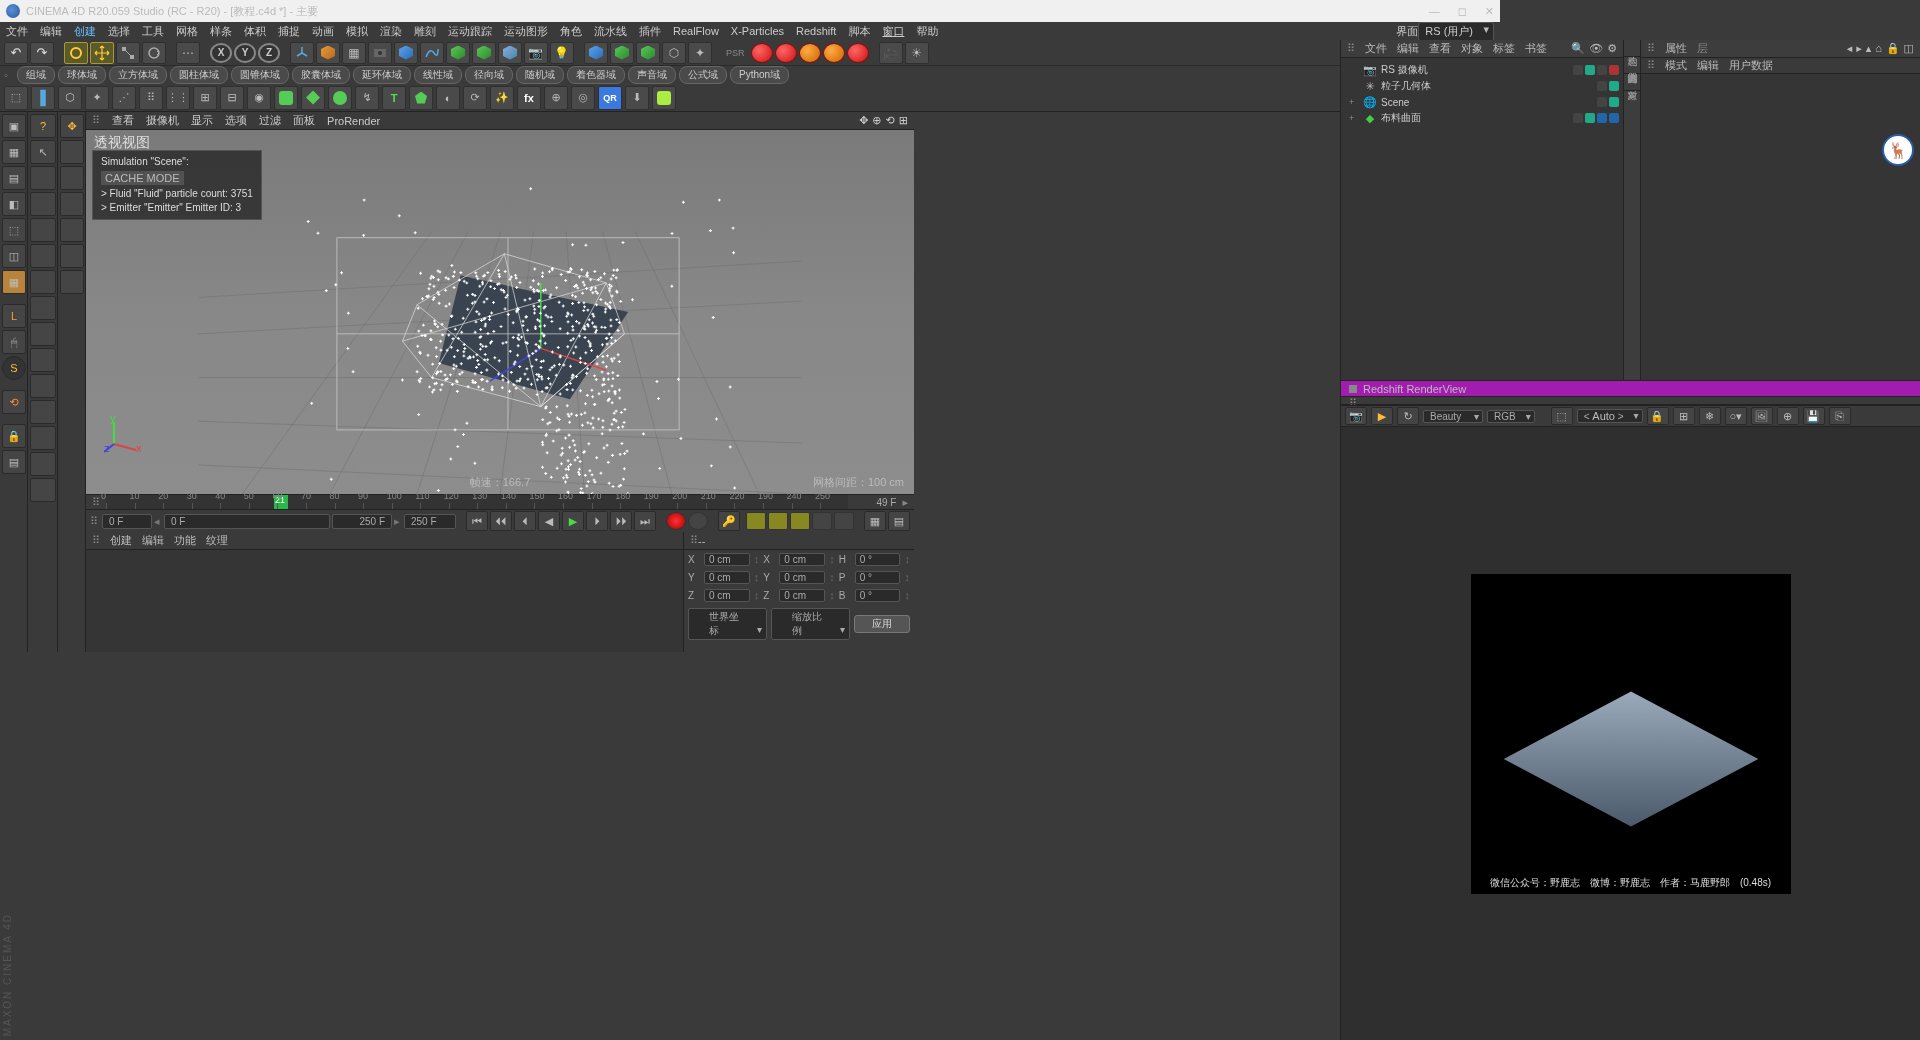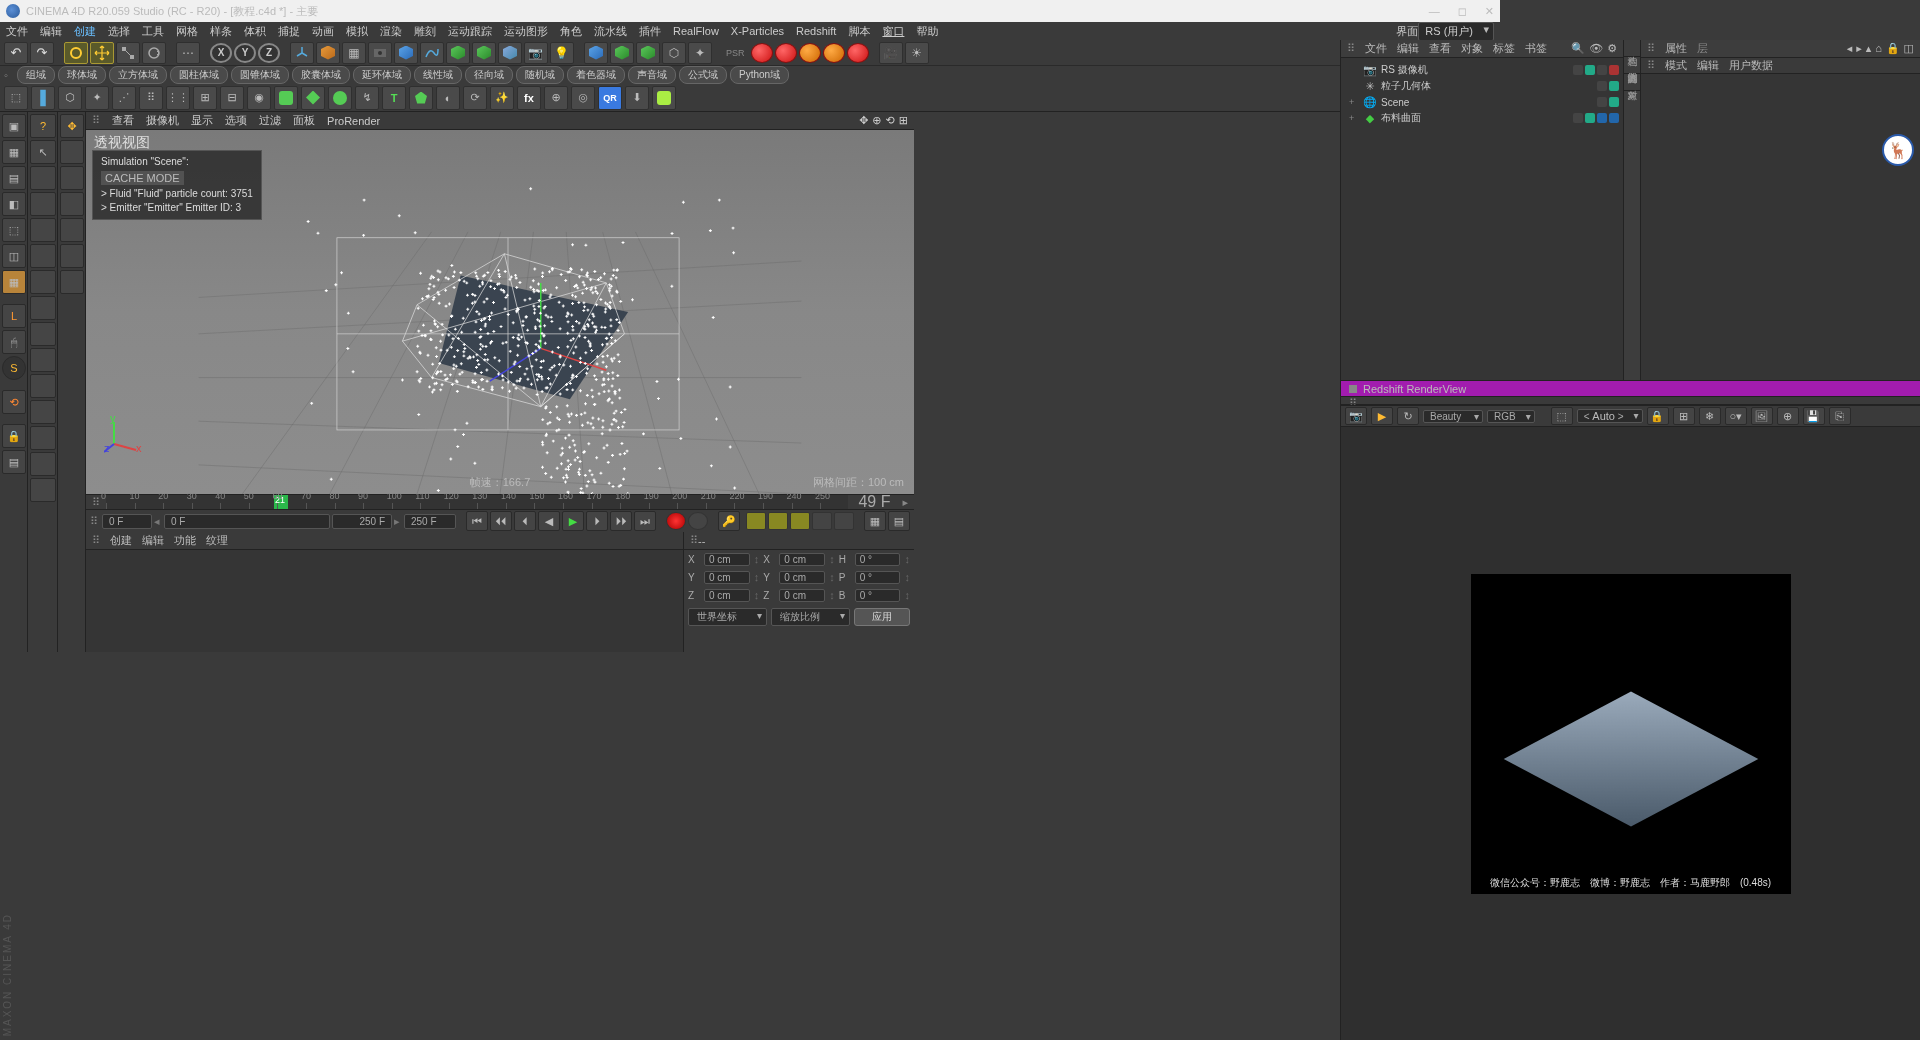--- a/index.html
+++ b/index.html
@@ -49,41 +49,41 @@
 svg.grid{position:absolute;inset:0;width:100%;height:100%}
 .axis-ind{position:absolute;left:18px;bottom:40px;width:40px;height:40px;z-index:5}
 .footer-left{position:absolute;left:50%;transform:translateX(-50%);bottom:4px;font-size:10px;color:#333}
 .footer-right{position:absolute;right:10px;bottom:4px;font-size:10px;color:#333}
 
 .timeline{height:16px;background:#3a3a3a;display:flex;align-items:center;padding:0 6px;border-top:1px solid #222;border-bottom:1px solid #222;position:relative}
 .timeline .ruler{flex:1;height:14px;background:#333;position:relative;margin:0 4px;display:flex;align-items:flex-end}
 .timeline .ruler .tick{flex:1;border-left:1px solid #555;height:6px;position:relative}
 .timeline .ruler .tick span{position:absolute;top:-12px;left:-6px;font-size:9px;color:#888}
 .timeline .playhead{position:absolute;top:0;bottom:0;width:14px;background:#2ab84a;left:168px}
-.timeline .frame-in{width:50px;text-align:center;padding-right:6px;font-size:16px;color:#aaa}
+.timeline .frame-in{width:50px;text-align:right;padding-right:6px;font-size:10px;color:#aaa}
 .playrow{height:22px;background:#3a3a3a;display:flex;align-items:center;padding:0 4px;gap:2px}
 .numbox{background:#2a2a2a;border:1px solid #555;padding:1px 6px;border-radius:2px;font-size:10px;color:#aaa;min-width:50px}
 .playbtn{width:22px;height:20px;background:#444;border:1px solid #2a2a2a;border-radius:2px;display:flex;align-items:center;justify-content:center;color:#bbb;font-size:11px}
 .recbtn{width:20px;height:18px;border-radius:50%;background:#444;border:1px solid #333}
 .recbtn.r{background:radial-gradient(circle,#ff3333,#aa0000)}
 .keybtns{display:flex;gap:2px;margin-left:4px}
 .keyb{width:20px;height:18px;background:#444;border:1px solid #333;border-radius:2px}
 .keyb.y{background:#888822}
 
 .bottompane{height:120px;background:#3a3a3a;display:flex}
 .matpane{flex:1;border-right:1px solid #222;display:flex;flex-direction:column}
 .matpane .mhead{height:18px;display:flex;align-items:center;padding:0 6px;gap:10px;border-bottom:1px solid #222}
 .matpane .mbody{flex:1;background:#353535}
 .coordpane{width:230px;display:flex;flex-direction:column}
 .coordpane .chead{height:18px;border-bottom:1px solid #222;display:flex;align-items:center;padding:0 6px;color:#888}
 .coordpane .crow{display:flex;height:18px;align-items:center;padding:0 4px;gap:4px}
 .coordpane .crow .lab{width:12px;color:#aaa;font-size:10px}
 .coordpane .crow .val{flex:1;background:#2a2a2a;border:1px solid #555;padding:0 4px;font-size:10px;color:#aaa;border-radius:2px;display:flex;align-items:center}
 .coordpane .brow{display:flex;gap:4px;padding:4px;align-items:center}
-.coordpane .combo2{flex:1;background:#2a2a2a;border:1px solid #555;border-radius:2px;font-size:10px;padding:1px 8px;color:#aaa;position:relative}
+.coordpane .combo2{flex:1;background:#2a2a2a;border:1px solid #555;border-radius:2px;font-size:10px;padding:1px 20px;color:#aaa;position:relative}
 .coordpane .combo2::after{content:"▾";position:absolute;right:4px}
 .coordpane .applyb{width:56px;background:#555;border:1px solid #777;border-radius:3px;text-align:center;font-size:10px;color:#ddd;padding:1px 0}
 
 .rightpanel{position:absolute;right:0;top:40px;width:580px;bottom:0;background:#3a3a3a;border-left:1px solid #222;display:flex;flex-direction:column}
 .rightpanel .toprow{display:flex;height:340px}
 .objmgr{flex:1;display:flex;flex-direction:column;border-right:1px solid #222}
 .objmgr .omhead{height:18px;display:flex;align-items:center;padding:0 6px;gap:10px;border-bottom:1px solid #222;background:#3d3d3d}
 .objmgr .omhead .oricons{margin-left:auto;display:flex;gap:4px}
 .objmgr .ombody{flex:1;background:#353535;padding:4px}
 .treeitem{display:flex;align-items:center;height:16px;gap:4px;padding-left:4px}

